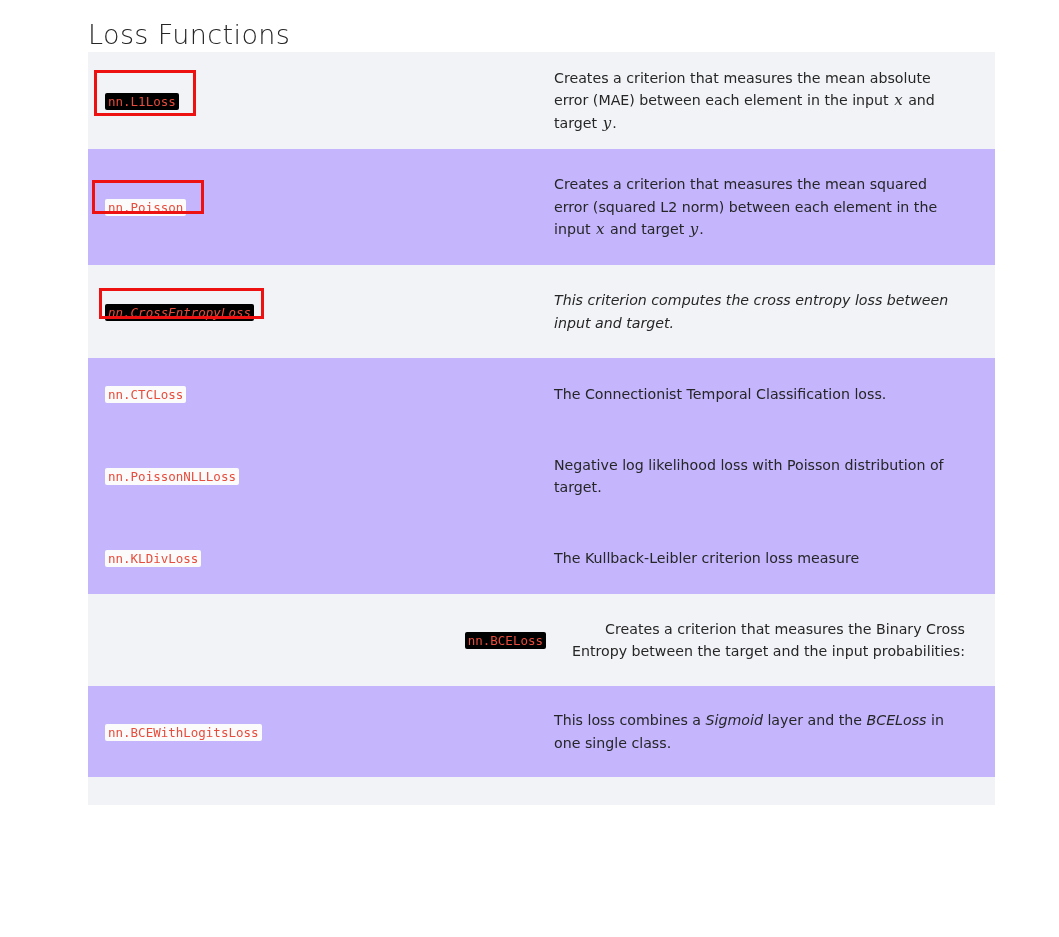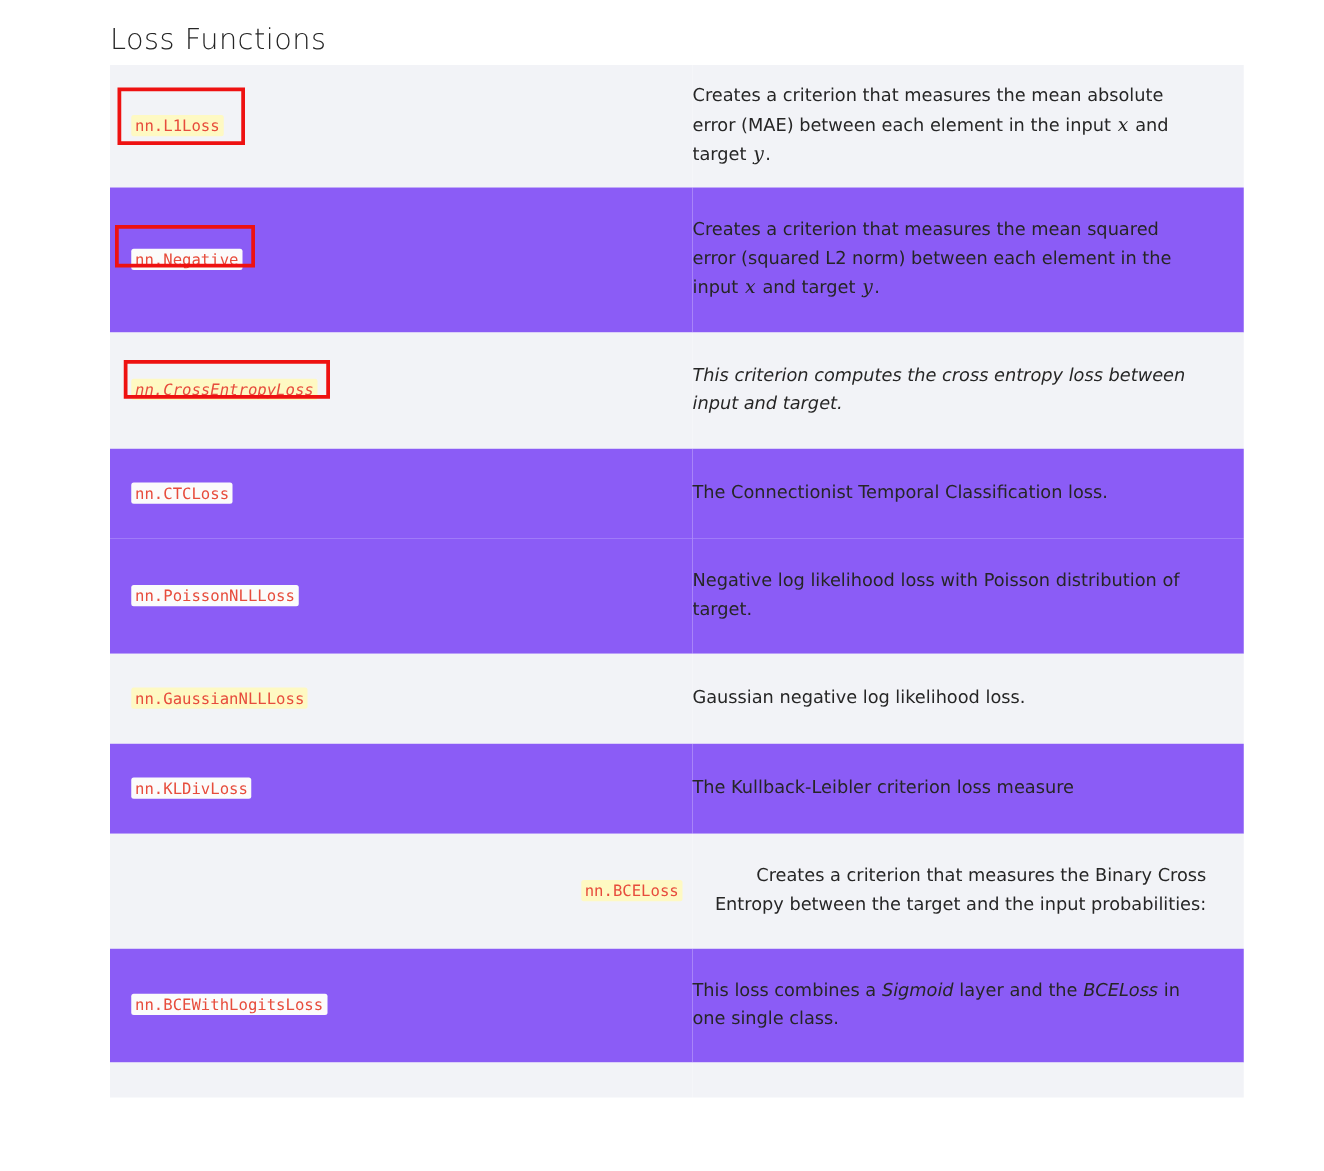--- a/index.html
+++ b/index.html
@@ -19,42 +19,42 @@
     position: relative;
     width: 1059px;
     height: 937px;
   }
 
   .page-title {
     position: absolute;
     left: 88px;
     top: 0px;
     font-family: "DejaVu Sans", sans-serif;
-    font-size: 23px;
+    font-size: 27px;
     font-weight: 300;
     letter-spacing: 0.4px;
     color: #262626;
     line-height: 34px;
     white-space: nowrap;
   }
 
   .loss-table {
     position: absolute;
     left: 88px;
     top: 52px;
     width: 852px;
     border-collapse: collapse;
     table-layout: fixed;
   }
 
   .loss-table tr.row-odd > td {
     background: #f2f3f7;
   }
   .loss-table tr.row-even > td {
-    background: #8b5cf6;
+    background: #c4b5fd;
   }
 
   .loss-table td {
     vertical-align: middle;
     padding: 0;
     border: 0;
   }
 
   td.cell-name {
     width: 441px;
@@ -62,21 +62,21 @@
   }
   td.cell-desc {
     width: 411px;
     padding: 14px 30px 14px 0px;
   }
 
   .code-chip {
     font-family: "DejaVu Sans Mono", monospace;
     font-size: 12.5px;
     color: #e74c3c;
-    background: #fef9c3;
+    background: #000000;
     padding: 1px 3px;
     border-radius: 2px;
     white-space: nowrap;
     letter-spacing: 0px;
   }
   tr.row-even .code-chip {
     background: #fbfbfb;
   }
 
   .desc {
@@ -117,47 +117,41 @@
 
   <table class="loss-table">
     <tbody>
         <tr class="row-odd" style="height: 97px;">
           <td class="cell-name"><a class="code-chip">nn.L1Loss</a></td>
           <td class="cell-desc">
             <div class="desc">Creates a criterion that measures the mean absolute error (MAE) between each element in the input <span class="mathvar">x</span> and target <span class="mathvar">y</span>.</div>
           </td>
         </tr>
         <tr class="row-even" style="height: 116px;">
-          <td class="cell-name"><a class="code-chip">nn.Negative</a></td>
+          <td class="cell-name"><a class="code-chip">nn.Poisson</a></td>
           <td class="cell-desc">
             <div class="desc">Creates a criterion that measures the mean squared error (squared L2 norm) between each element in the input <span class="mathvar">x</span> and target <span class="mathvar">y</span>.</div>
           </td>
         </tr>
         <tr class="row-odd" style="height: 93px; font-style: italic;">
           <td class="cell-name"><a class="code-chip">nn.CrossEntropyLoss</a></td>
           <td class="cell-desc">
             <div class="desc">This criterion computes the cross entropy loss between input and target.</div>
           </td>
         </tr>
         <tr class="row-even" style="height: 72px;">
           <td class="cell-name"><a class="code-chip">nn.CTCLoss</a></td>
           <td class="cell-desc">
             <div class="desc">The Connectionist Temporal Classification loss.</div>
           </td>
         </tr>
         <tr class="row-even" style="height: 92px;">
           <td class="cell-name"><a class="code-chip">nn.PoissonNLLLoss</a></td>
           <td class="cell-desc">
             <div class="desc">Negative log likelihood loss with Poisson distribution of target.</div>
-          </td>
-        </tr>
-        <tr class="row-odd" style="height: 72px;">
-          <td class="cell-name"><a class="code-chip">nn.GaussianNLLLoss</a></td>
-          <td class="cell-desc">
-            <div class="desc">Gaussian negative log likelihood loss.</div>
           </td>
         </tr>
         <tr class="row-even" style="height: 72px;">
           <td class="cell-name"><a class="code-chip">nn.KLDivLoss</a></td>
           <td class="cell-desc">
             <div class="desc">The Kullback-Leibler criterion loss measure</div>
           </td>
         </tr>
         <tr class="row-odd" style="height: 92px; text-align: right;">
           <td class="cell-name"><a class="code-chip">nn.BCELoss</a></td>

